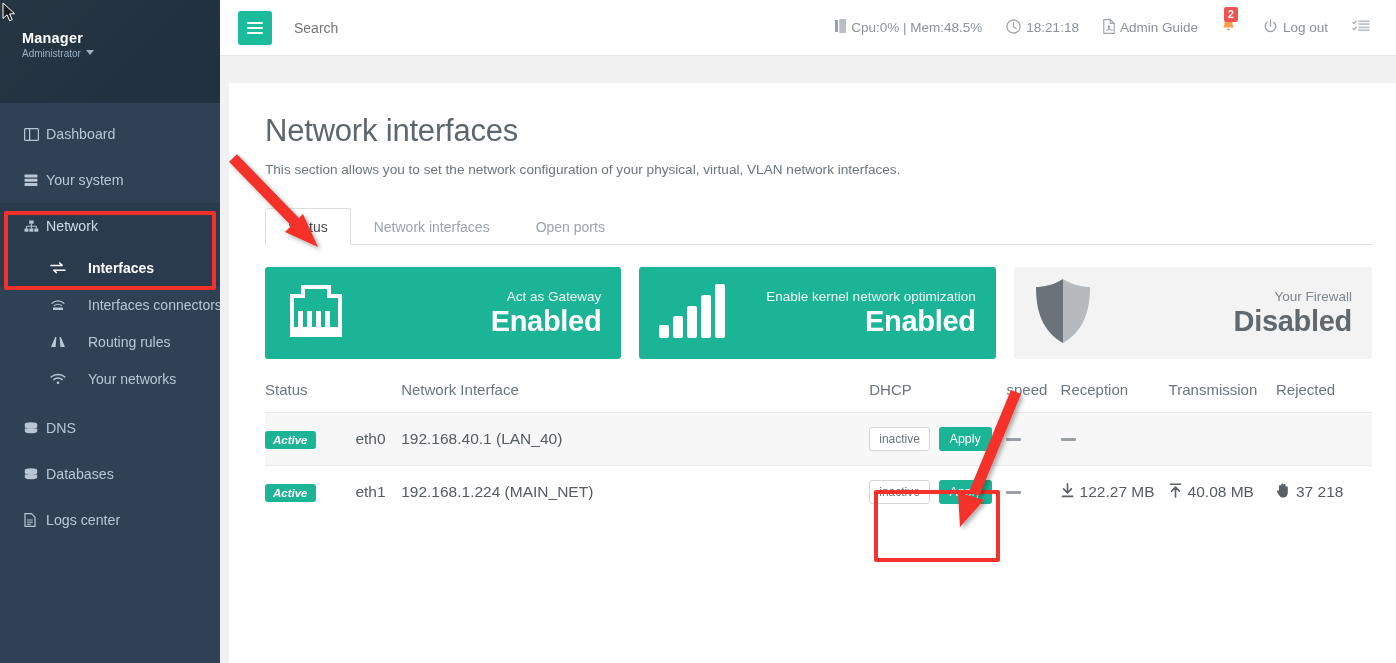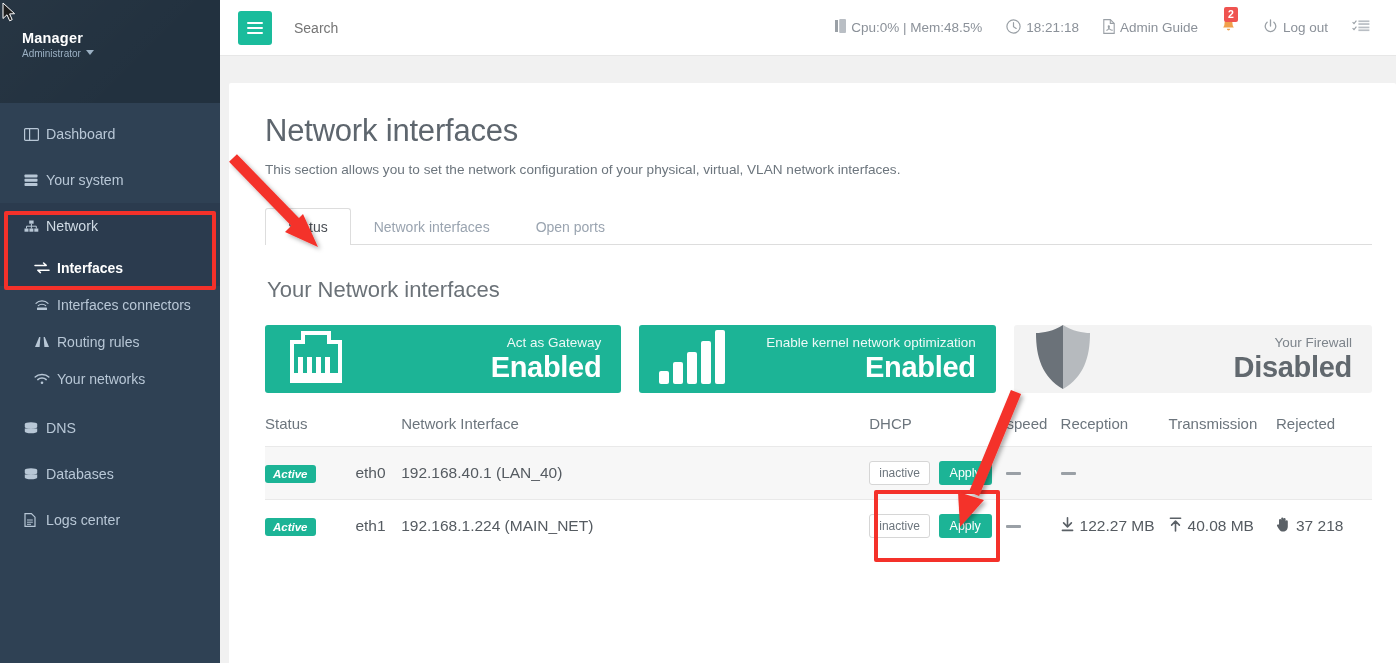--- a/index.html
+++ b/index.html
@@ -32,21 +32,21 @@
   .nav { padding-top: 8px; }
   .nav-item {
     display: flex; align-items: center; height: 46px;
     padding-left: 24px; color: #b8c7d6; font-size: 14.2px;
     cursor: pointer; position: relative;
   }
   .nav-item .ic { width: 20px; display:inline-flex; justify-content:flex-start; align-items:center; margin-right: 2px; }
   .nav-item.active-parent { background: #2b3b4e; color: #cfdae4; }
   .sub-item {
     display: flex; align-items: center; height: 37px;
-    padding-left: 34px; font-size: 14px; color: #b8c7d6; cursor: pointer;
+    padding-left: 50px; font-size: 14px; color: #b8c7d6; cursor: pointer; gap: 15px;
   }
   .sub-item .ic { width: 20px; display:inline-flex; justify-content:flex-start; align-items:center; margin-right: 3px; }
   .sub-item.selected { background: #2b3b4e; color: #ffffff; font-weight: bold; }
   .nav-divider-space { height: 8px; }
 
   
   .topbar {
     position: absolute; left: 220px; top: 0; width: 1176px; height: 56px;
     background: #ffffff; border-bottom: 1px solid #e7e7e7;
     display: flex; align-items: center;
@@ -94,21 +94,21 @@
   .tab.active {
     color: #4a4f55; background: #fff; border-color: #dddddd;
     border-top-left-radius: 3px; border-top-right-radius: 3px;
   }
 
   .section-title { font-size: 22px; color: #6b7278; font-weight: normal; margin: 32px 0 0 2px; }
 
   
   .cards { display: flex; gap: 18px; margin-top: 22px; }
   .card {
-    height: 68px; border-radius: 3px; display: flex; align-items: center;
+    height: 92px; border-radius: 3px; display: flex; align-items: center;
     padding: 0 20px 0 18px; position: relative;
   }
   .card.c1 { width: 363px; background: #1cb496; }
   .card.c2 { width: 363px; background: #1cb496; }
   .card.c3 { width: 365px; background: #f3f3f3; }
   .card-ico { flex: 0 0 auto; }
   .card-txt { margin-left: auto; text-align: right; }
   .card-label { font-size: 13.5px; color: rgba(255,255,255,.92); }
   .card-value { font-size: 29px; font-weight: bold; color: #fff; margin-top: 1px; letter-spacing: -.3px; }
   .card.c3 .card-label { color: #7d848b; }
@@ -374,21 +374,20 @@
 
       <h1 class="page-title">Network interfaces</h1>
       <div class="page-desc">This section allows you to set the network configuration of your physical, virtual, VLAN network interfaces.</div>
 
       <div class="tabs">
         <div class="tab active">Status</div>
         <div class="tab">Network interfaces</div>
         <div class="tab">Open ports</div>
       </div>
 
-      <h2 class="section-title">Your Network interfaces</h2>
 
       <div class="cards">
 
         <div class="card c1">
           <div class="card-ico">
             <svg width="66" height="52" viewBox="0 0 66 52">
               <path d="M20 2 H46 V11 H57 V50 H9 V11 H20 Z" fill="none" stroke="#ffffff" stroke-width="4"></path>
               <rect x="15" y="26" width="5" height="16" fill="#ffffff"></rect>
               <rect x="24" y="26" width="5" height="16" fill="#ffffff"></rect>
               <rect x="33" y="26" width="5" height="16" fill="#ffffff"></rect>

